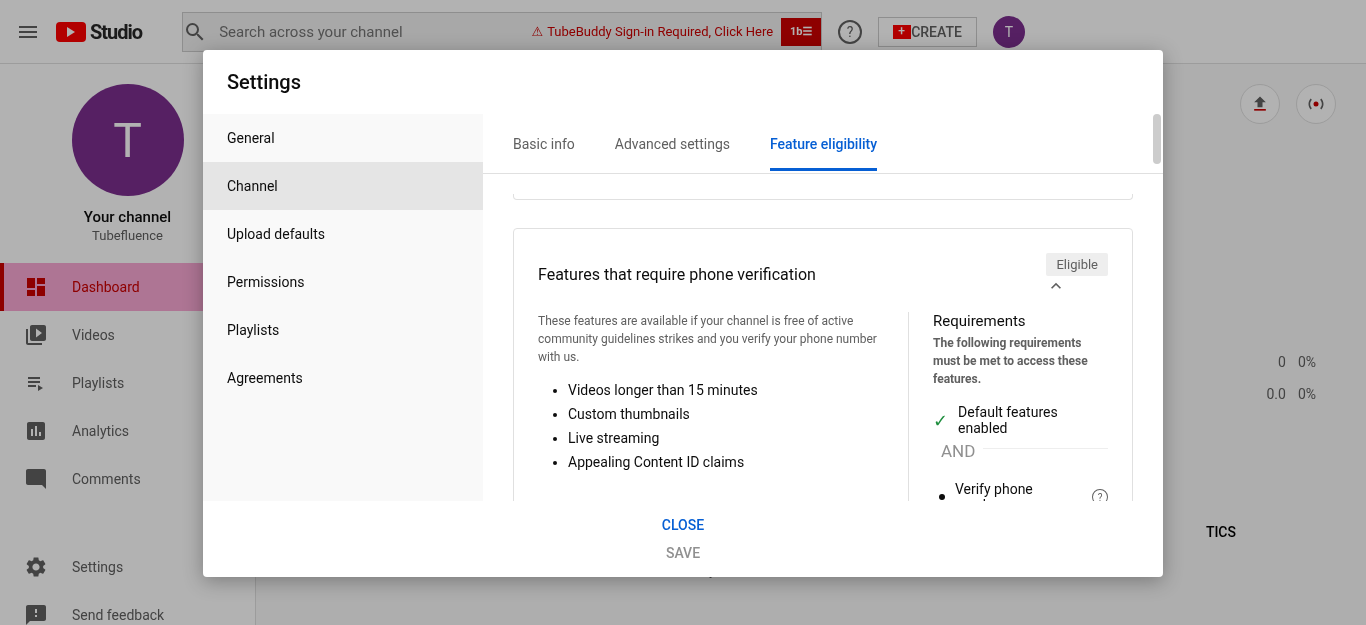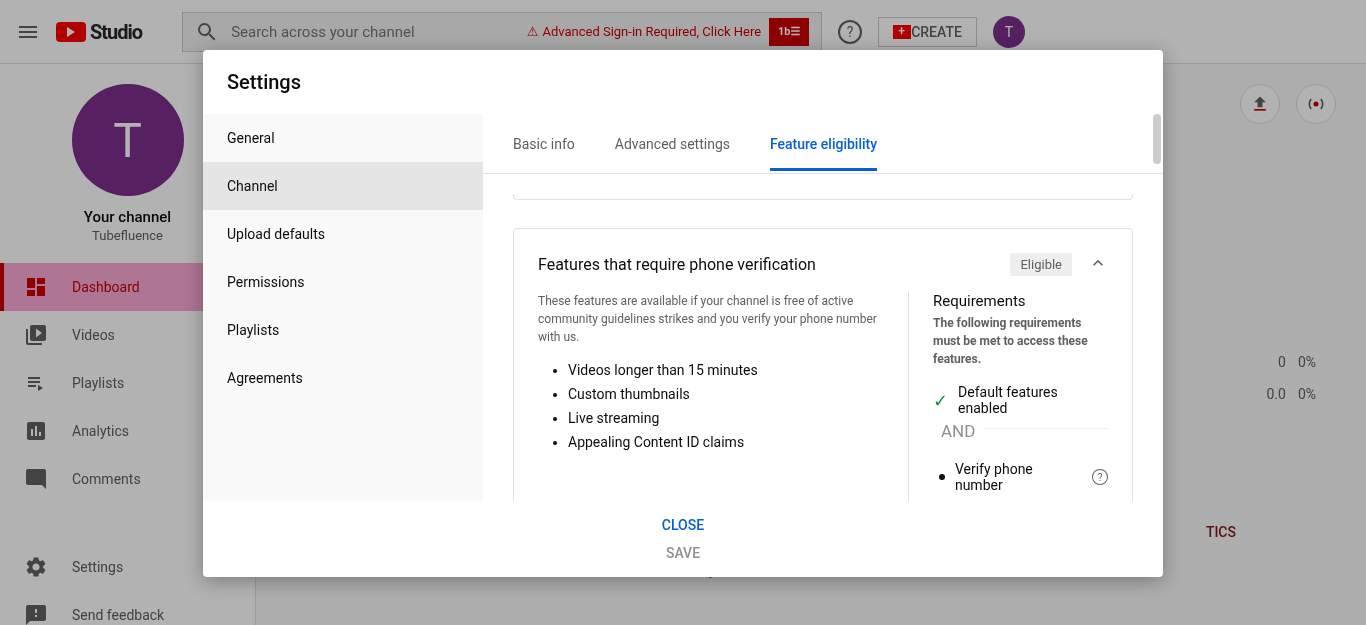--- a/index.html
+++ b/index.html
@@ -5,21 +5,21 @@
 * { margin: 0; padding: 0; box-sizing: border-box; font-family: Roboto, Arial, sans-serif; }
 body { background: #f9f9f9; width: 1366px; height: 625px; overflow: hidden; position: relative; }
 
 
 .header { height: 64px; background: #fff; display: flex; align-items: center; padding: 0 16px; border-bottom: 1px solid #e0e0e0; }
 .menu-icon { width: 24px; height: 24px; cursor: pointer; margin-right: 16px; }
 .logo { display: flex; align-items: center; margin-right: 40px; }
 .logo-icon { width: 30px; height: 20px; background: #ff0000; border-radius: 4px; position: relative; margin-right: 4px; }
 .logo-icon::after { content: ''; position: absolute; left: 11px; top: 5px; border-left: 8px solid #fff; border-top: 5px solid transparent; border-bottom: 5px solid transparent; }
 .logo-text { font-size: 20px; font-weight: 700; color: #282828; letter-spacing: -1px; }
-.search-box { flex: 1; max-width: 640px; height: 40px; background: #f1f1f1; border: 1px solid #ccc; display: flex; align-items: center; padding: 0 12px; position: relative; }
+.search-box { flex: 1; max-width: 640px; height: 40px; background: #f1f1f1; border: 1px solid #ccc; display: flex; align-items: center; padding: 0 0; position: relative; }
 .search-box input { border: none; background: transparent; flex: 1; font-size: 15px; outline: none; margin-left: 12px; color: #606060; }
 .tubebuddy { color: #cc0000; font-size: 13px; display: flex; align-items: center; gap: 4px; margin-left: auto; }
 .tb-badge { width: 40px; height: 28px; background: #cc0000; margin-left: 8px; display: flex; align-items: center; justify-content: center; color: #fff; font-weight: bold; font-size: 11px; }
 .header-right { display: flex; align-items: center; gap: 16px; margin-left: 16px; }
 .help-icon { width: 24px; height: 24px; border: 2px solid #606060; border-radius: 50%; display: flex; align-items: center; justify-content: center; font-size: 14px; color: #606060; }
 .create-btn { display: flex; align-items: center; border: 1px solid #ccc; padding: 6px 14px; font-size: 14px; font-weight: 500; color: #606060; background: #fff; }
 .create-btn-icon { width: 18px; height: 14px; background: #ff0000; position: relative; }
 .create-btn-icon::after { content: '+'; position: absolute; color: #fff; font-size: 12px; left: 5px; top: -1px; }
 .avatar { width: 32px; height: 32px; border-radius: 50%; background: #7b2e8e; color: #fff; display: flex; align-items: center; justify-content: center; font-size: 14px; }
 
@@ -33,21 +33,21 @@
 .nav-item.active { color: #cc0000; border-left: 4px solid #cc0000; background: #f9a8d4; padding-left: 20px; }
 .nav-item.active .nav-icon { fill: #cc0000; }
 .nav-icon { width: 24px; height: 24px; fill: #606060; }
 
 
 .bg-content { position: absolute; top: 64px; left: 256px; right: 0; bottom: 0; padding: 20px; }
 .bg-actions { position: absolute; top: 20px; right: 30px; display: flex; gap: 16px; }
 .bg-action-btn { width: 40px; height: 40px; border-radius: 50%; background: #fff; border: 1px solid #e0e0e0; display: flex; align-items: center; justify-content: center; }
 .bg-stats { position: absolute; right: 50px; top: 290px; }
 .bg-stat-row { display: flex; justify-content: flex-end; gap: 12px; font-size: 14px; color: #606060; margin-bottom: 16px; }
-.bg-link { position: absolute; right: 130px; top: 460px; color: #7f1d1d; font-size: 14px; font-weight: 500; }
+.bg-link { position: absolute; right: 130px; top: 460px; color: #000000; font-size: 14px; font-weight: 500; }
 .bg-confirm { position: absolute; left: 400px; top: 498px; color: #606060; font-size: 14px; }
 
 
 .overlay { position: absolute; inset: 0; background: rgba(0,0,0,0.3); }
 
 
 .dialog { position: absolute; left: 203px; top: 50px; width: 960px; height: 527px; background: #fff; border-radius: 4px; box-shadow: 0 4px 20px rgba(0,0,0,0.3); display: flex; flex-direction: column; }
 .dialog-header { padding: 20px 24px; font-size: 20px; font-weight: 500; color: #0d0d0d; }
 .dialog-body { flex: 1; display: flex; overflow: hidden; }
 .dialog-sidebar { width: 280px; background: #f9f9f9; }
@@ -96,21 +96,21 @@
     <div class="logo-icon"></div>
     <span class="logo-text">Studio</span>
   </div>
   <div class="search-box">
     <svg width="24" height="24" viewBox="0 0 24 24">
         <path fill="#606060" d="M15.5 14h-.79l-.28-.27A6.471 6.471 0 0016 9.5 6.5 6.5 0 109.5 16c1.61 0 3.09-.59 4.23-1.57l.27.28v.79l5 4.99L20.49 19l-4.99-5zm-6 0C7.01 14 5 11.99 5 9.5S7.01 5 9.5 5 14 7.01 14 9.5 11.99 14 9.5 14z"></path>
       </svg>
     <input type="text" placeholder="Search across your channel" style="">
     <div class="tubebuddy">
       <span>⚠</span>
-      <span>Advanced Sign-in Required, Click Here</span>
+      <span>TubeBuddy Sign-in Required, Click Here</span>
     </div>
     <div class="tb-badge"><span>1b</span> ☰</div>
   </div>
   <div class="header-right">
     <div class="help-icon">?</div>
     <button class="create-btn">
       <span class="create-btn-icon"></span>
       <span>CREATE</span>
     </button>
     <div class="avatar">T</div>
@@ -215,21 +215,21 @@
       <div class="tabs">
         <div class="tab">Basic info</div>
         <div class="tab">Advanced settings</div>
         <div class="tab active">Feature eligibility</div>
       </div>
       <div class="content-scroll">
         <div style="border:1px solid #e0e0e0; border-radius:0 0 4px 4px; height:6px; margin-bottom:28px; border-top:none;"></div>
         <div class="card">
           <div class="card-header">
             <div class="card-title">Features that require phone verification</div>
-            <div style="display:flex; align-items:flex-start; gap:16px;">
+            <div style="display:flex; align-items:flex-start; flex-direction:column;">
               <span class="badge">Eligible</span>
               <svg class="chevron" viewBox="0 0 24 24">
                   <path fill="#606060" d="M12 8l-6 6 1.41 1.41L12 10.83l4.59 4.58L18 14z"></path>
                 </svg>
             </div>
           </div>
           <div class="card-body">
             <div class="card-left">
               <div class="desc">These features are available if your channel is free of active community guidelines strikes and you verify your phone number with us.</div>
               <ul class="feature-list">

